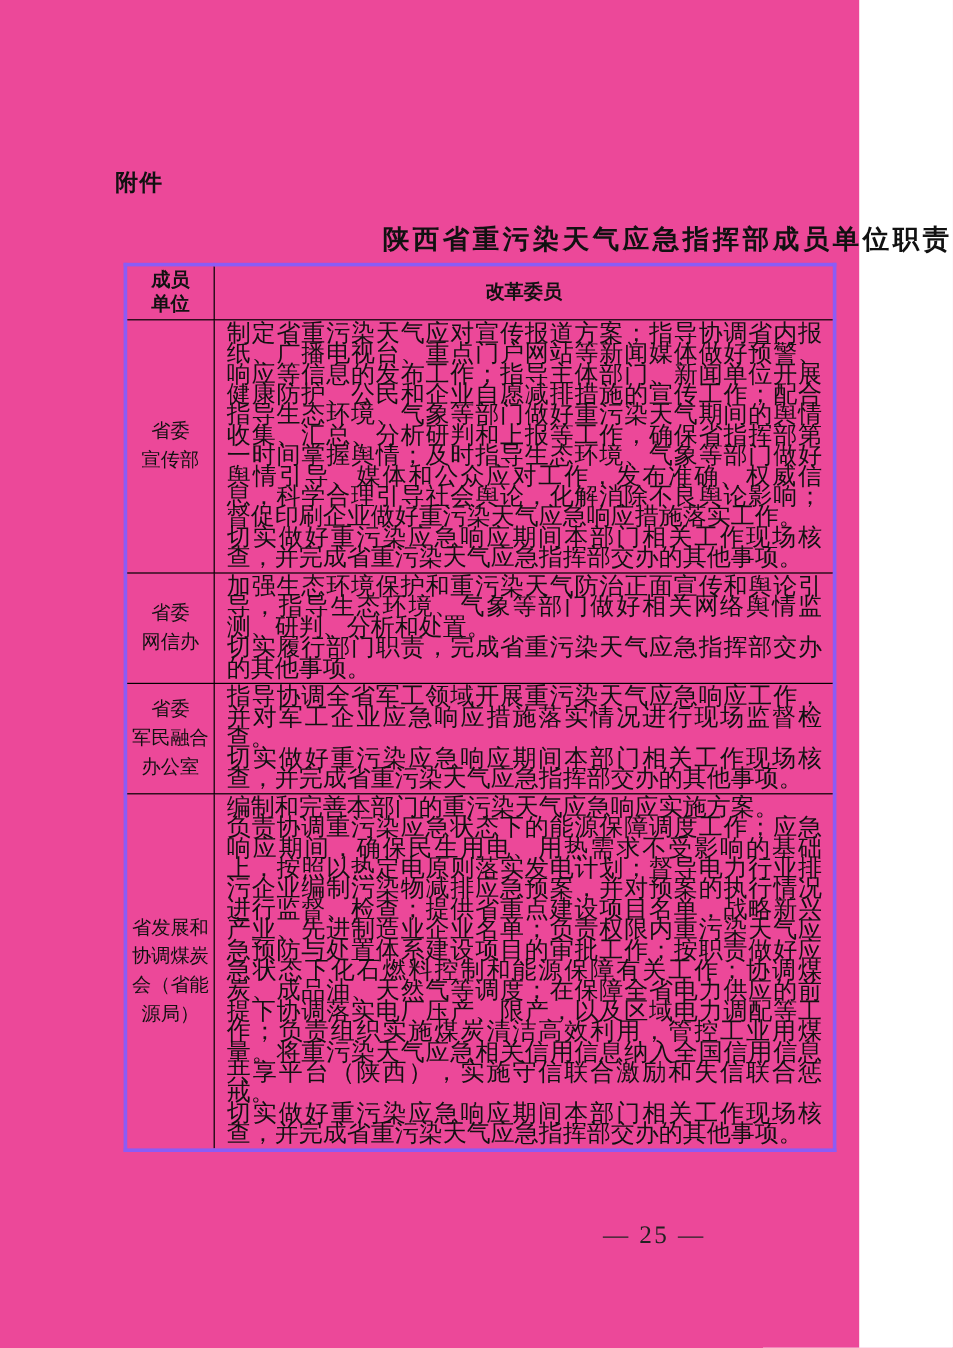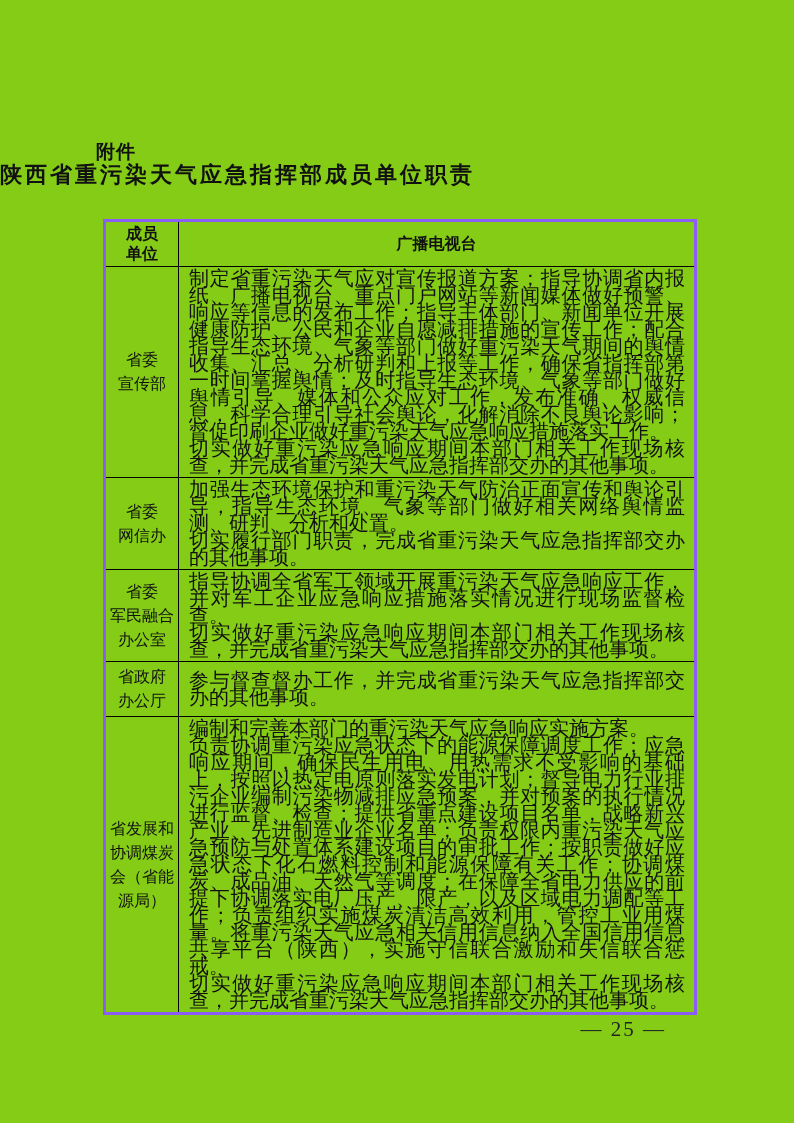--- a/index.html
+++ b/index.html
@@ -10,41 +10,41 @@
   body {
     width: 794px;
     height: 1123px;
     font-family: "Liberation Serif", "DejaVu Serif", serif;
     color: #111111;
     position: relative;
     overflow: hidden;
   }
   .page {
     position: relative;
-    width: 794px;
+    width: 716px;
     height: 1123px;
-    background: #84cc16;
+    background: #ec4899;
     text-decoration: underline;
   }
   .attachment-label {
     position: absolute;
     left: 96px;
     top: 139px;
     font-family: "Liberation Sans", "DejaVu Sans", sans-serif;
     font-size: 19px;
     font-weight: bold;
     letter-spacing: 1px;
     color: #111111;
   }
   .doc-title {
     position: absolute;
     left: 0;
-    top: 160px;
+    top: 185px;
     width: 794px;
-    text-align: left;
+    text-align: right;
     font-size: 22px;
     font-weight: bold;
     letter-spacing: 3px;
     color: #111111;
   }
   table.duties-table {
     position: absolute;
     left: 103px;
     top: 219px;
     width: 594px;
@@ -102,21 +102,21 @@
 
   <table class="duties-table">
     <colgroup>
       <col class="col-unit">
       <col class="col-duties">
     </colgroup>
     <thead>
       <tr>
         <th>成员
 单位</th>
-        <th>广播电视台</th>
+        <th>改革委员</th>
       </tr>
     </thead>
     <tbody>
       <tr>
         <td class="unit-cell">省委
 宣传部</td>
         <td class="duties-cell">制定省重污染天气应对宣传报道方案；指导协调省内报纸、广播电视台、重点门户网站等新闻媒体做好预警、响应等信息的发布工作；指导主体部门、新闻单位开展健康防护、公民和企业自愿减排措施的宣传工作；配合指导生态环境、气象等部门做好重污染天气期间的舆情收集、汇总、分析研判和上报等工作，确保省指挥部第一时间掌握舆情；及时指导生态环境、气象等部门做好舆情引导、媒体和公众应对工作，发布准确、权威信息，科学合理引导社会舆论，化解消除不良舆论影响；督促印刷企业做好重污染天气应急响应措施落实工作。
 切实做好重污染应急响应期间本部门相关工作现场核查，并完成省重污染天气应急指挥部交办的其他事项。</td>
       </tr>
       <tr>
@@ -125,25 +125,20 @@
         <td class="duties-cell">加强生态环境保护和重污染天气防治正面宣传和舆论引导，指导生态环境、气象等部门做好相关网络舆情监测、研判、分析和处置。
 切实履行部门职责，完成省重污染天气应急指挥部交办的其他事项。</td>
       </tr>
       <tr>
         <td class="unit-cell">省委
 军民融合
 办公室</td>
         <td class="duties-cell">指导协调全省军工领域开展重污染天气应急响应工作，并对军工企业应急响应措施落实情况进行现场监督检查。
 切实做好重污染应急响应期间本部门相关工作现场核查，并完成省重污染天气应急指挥部交办的其他事项。</td>
       </tr>
-      <tr class="row-single">
-        <td class="unit-cell">省政府
-办公厅</td>
-        <td class="duties-cell">参与督查督办工作，并完成省重污染天气应急指挥部交办的其他事项。</td>
-      </tr>
       <tr>
         <td class="unit-cell">省发展和
 协调煤炭
 会（省能
 源局）</td>
         <td class="duties-cell">编制和完善本部门的重污染天气应急响应实施方案。
 负责协调重污染应急状态下的能源保障调度工作；应急响应期间，确保民生用电、用热需求不受影响的基础上，按照以热定电原则落实发电计划；督导电力行业排污企业编制污染物减排应急预案，并对预案的执行情况进行监督、检查；提供省重点建设项目名单，战略新兴产业、先进制造业企业名单；负责权限内重污染天气应急预防与处置体系建设项目的审批工作；按职责做好应急状态下化石燃料控制和能源保障有关工作；协调煤炭、成品油、天然气等调度；在保障全省电力供应的前提下协调落实电厂压产、限产，以及区域电力调配等工作；负责组织实施煤炭清洁高效利用，管控工业用煤量。将重污染天气应急相关信用信息纳入全国信用信息共享平台（陕西），实施守信联合激励和失信联合惩戒。
 切实做好重污染应急响应期间本部门相关工作现场核查，并完成省重污染天气应急指挥部交办的其他事项。</td>
       </tr>
     </tbody>

